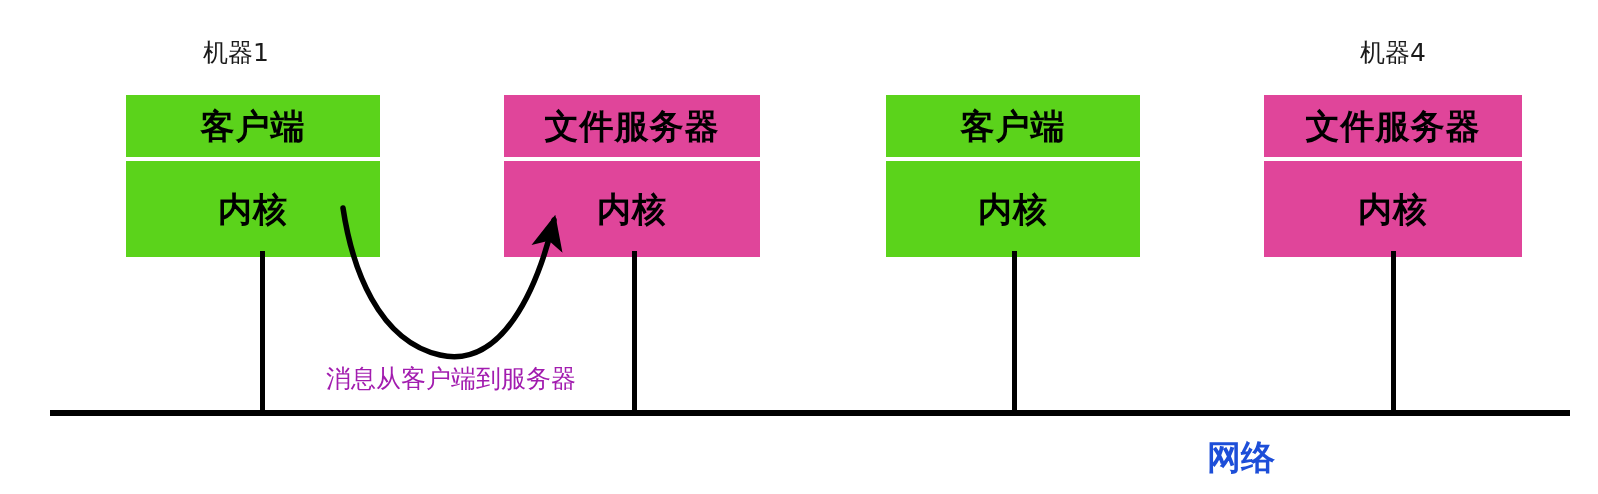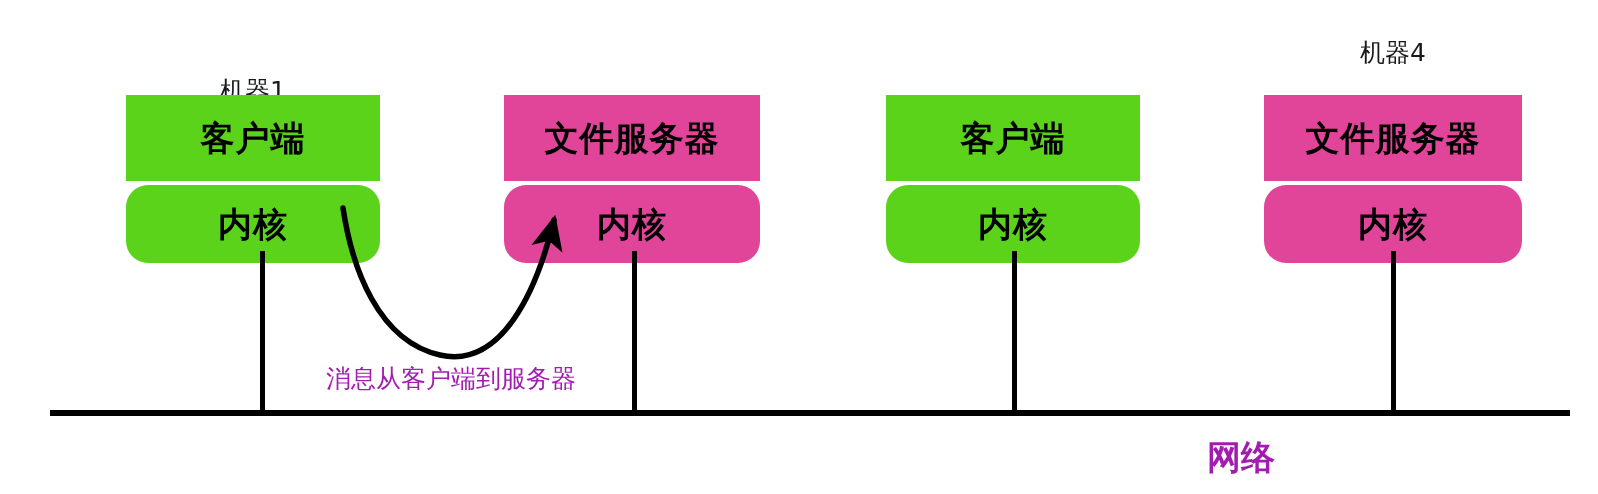--- a/index.html
+++ b/index.html
@@ -36,37 +36,37 @@
   .layer {
     display: flex;
     align-items: center;
     justify-content: center;
     font-size: 34px;
     font-weight: bold;
     color: #000000;
     line-height: 1;
     letter-spacing: 1px;
   }
-  .layer-top { height: 86px; }
-  .layer-bottom { height: 78px; border-radius: 22px; }
+  .layer-top { height: 62px; }
+  .layer-bottom { height: 96px; }
   .conn-line {
     position: absolute;
     width: 5px;
     background: #000000;
   }
   .network-line {
     position: absolute;
     height: 6px;
     background: #000000;
   }
   .network-label {
     position: absolute;
     font-size: 34px;
     font-weight: bold;
-    color: #a21caf;
+    color: #1d4ed8;
     line-height: 1;
     white-space: nowrap;
   }
   .arrow-caption {
     position: absolute;
     font-size: 25px;
     color: #a21caf;
     line-height: 1;
     white-space: nowrap;
     text-align: center;
@@ -78,21 +78,21 @@
     width: 1598px;
     height: 494px;
     pointer-events: none;
   }
 </style>
 </head>
 <body>
 
 <div id="canvas">
 
-  <div class="machine-label" style="left:126px; top:40px; width:254px;margin-top:38px;">机器1</div>
+  <div class="machine-label" style="left:109px; top:40px; width:254px;">机器1</div>
   <div class="machine-box" style="left:126px; top:95px; width:254px;">
     <div class="layer layer-top" style="background:#5BD31B;">客户端</div>
     <div class="layer layer-bottom" style="background:#5BD31B;">内核</div>
   </div>
   <div class="conn-line" style="left:260px; top:251px; height:162px;"></div>
 
   <div class="machine-box" style="left:504px; top:95px; width:256px;">
     <div class="layer layer-top" style="background:#E0459A;">文件服务器</div>
     <div class="layer layer-bottom" style="background:#E0459A;">内核</div>
   </div>

